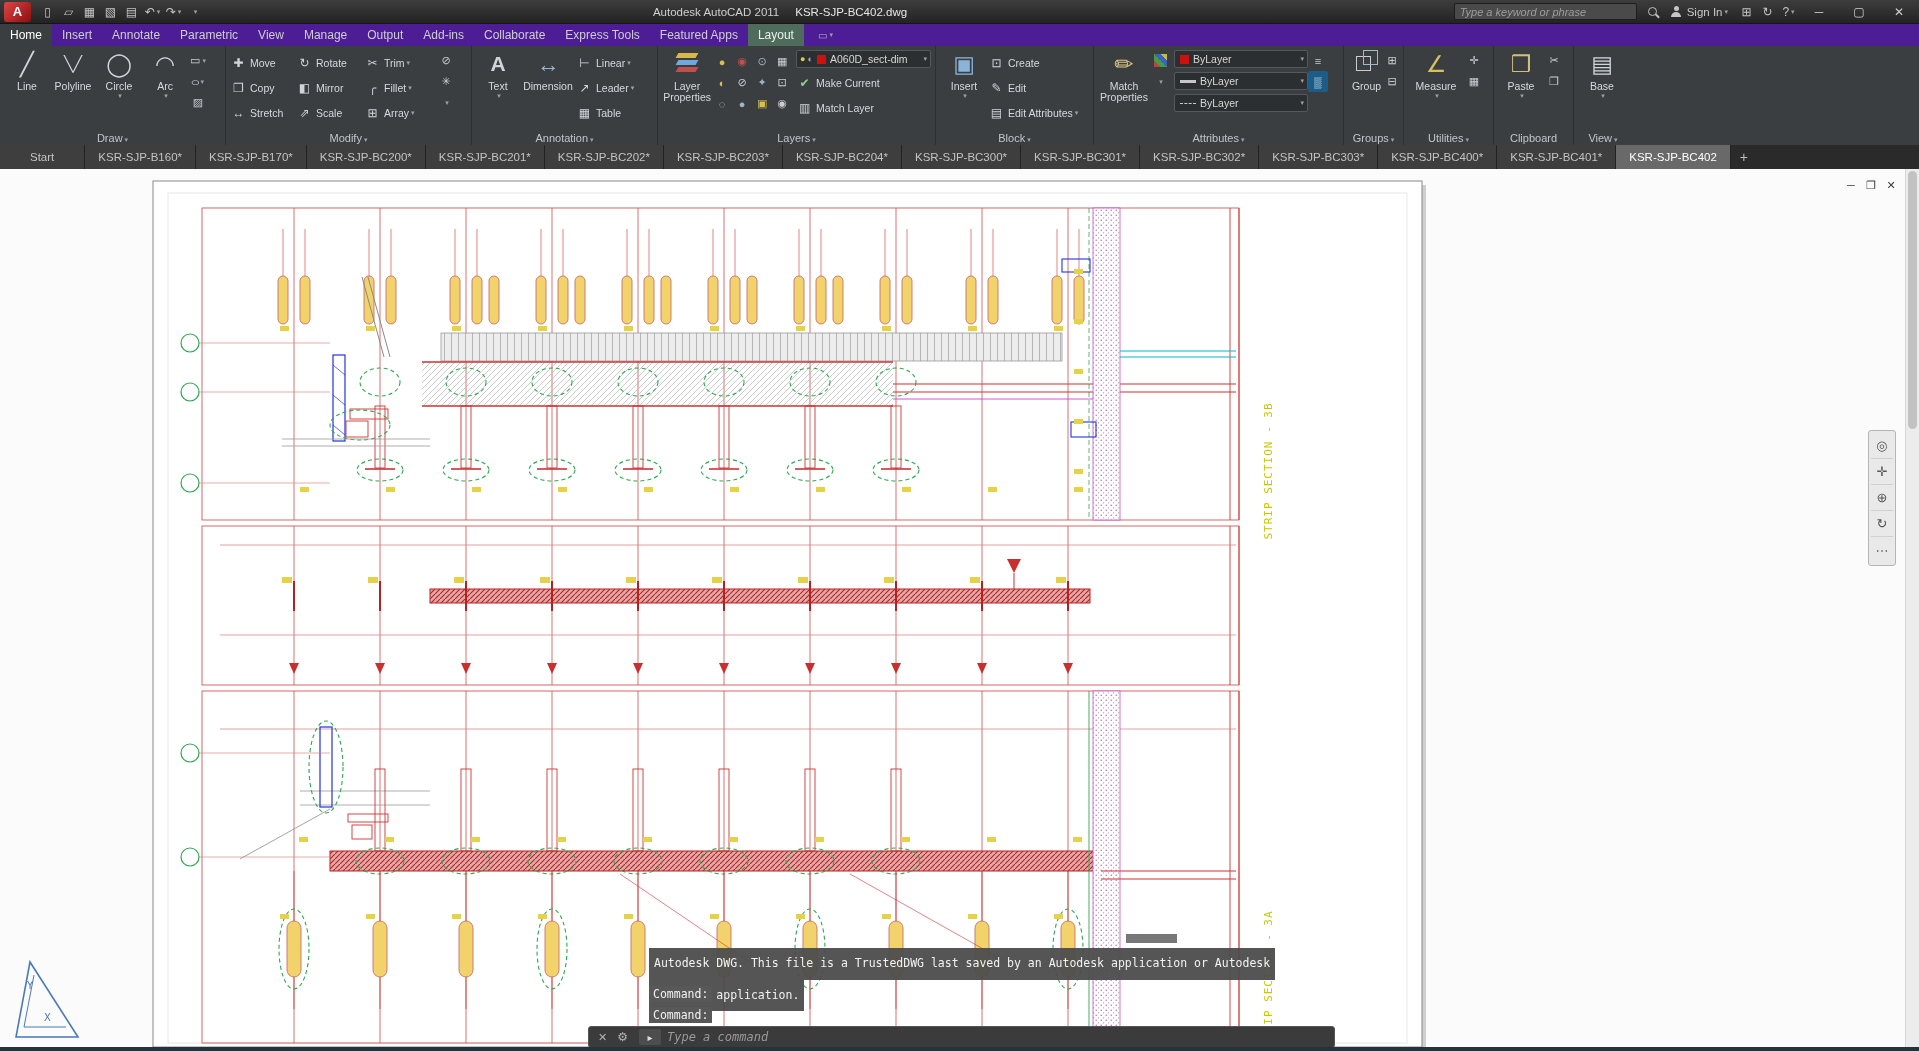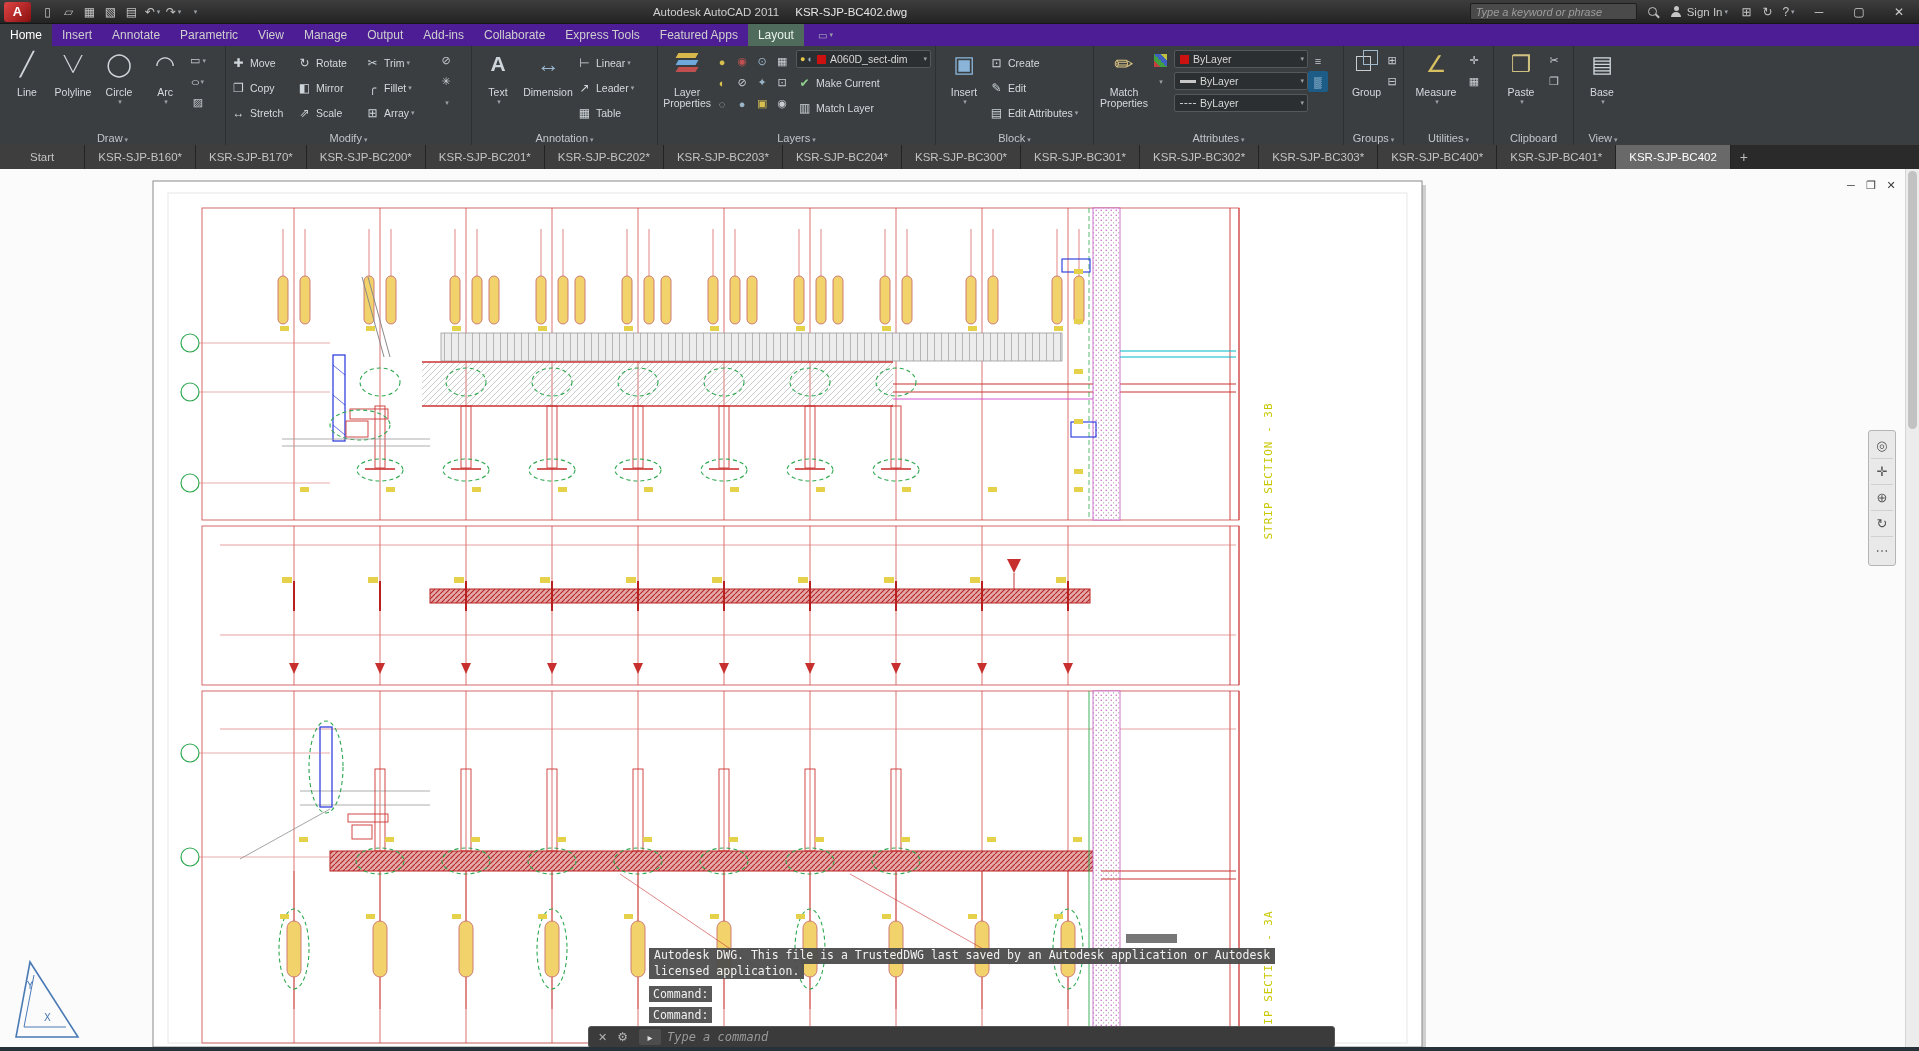--- a/index.html
+++ b/index.html
@@ -6,21 +6,21 @@
 html,body{width:1919px;height:1051px;overflow:hidden;background:#333;font-family:"Liberation Sans",sans-serif}
 i{font-style:normal}
 
 .tb{position:absolute;top:0;left:0;right:0;height:24px;background:linear-gradient(#3d3d3d,#232323);border-bottom:1px solid #161616;display:flex;align-items:center;color:#c8c8c8;font-size:11.5px}
 .alogo{width:27px;height:20px;margin:0 6px 0 4px;background:linear-gradient(135deg,#e04545,#8a0f0f);border-radius:3px;color:#fff;font-weight:bold;font-size:13px;display:flex;align-items:center;justify-content:center;flex:0 0 auto}
 .qi{min-width:21px;height:20px;display:flex;align-items:center;justify-content:center;font-size:12px;color:#c5c5c5;padding:0 1px}
 .car{font-size:7px;color:#9aa0a6;margin-left:2px}
 .title{position:absolute;left:520px;width:520px;text-align:center;color:#cfcfcf;white-space:nowrap}
 .title .fn{margin-left:16px;color:#e6e6e6}
 .tright{margin-left:auto;display:flex;align-items:center}
-.search{display:flex;align-items:center;background:#4a4a4a;border:1px solid #1e1e1e;border-radius:2px;height:17px;width:167px;padding:0 5px;margin-right:5px}
+.search{display:flex;align-items:center;background:#4a4a4a;border:1px solid #1e1e1e;border-radius:2px;height:17px;width:183px;padding:0 5px;margin-right:5px}
 .search input{flex:1;background:transparent;border:none;outline:none;color:#ccc;font-size:11px;font-family:"Liberation Sans",sans-serif}
 .search input::placeholder{font-style:italic;color:#9d9d9d}
 .mag{width:9px;height:9px;border:1.5px solid #c0c0c0;border-radius:50%;display:inline-block;position:relative}
 .mag:after{content:"";position:absolute;width:5px;height:1.5px;background:#c0c0c0;right:-4px;bottom:-1px;transform:rotate(45deg)}
 .signin{display:flex;align-items:center;padding:0 8px;white-space:nowrap}
 .person{width:11px;height:11px;position:relative;display:inline-block;margin-right:5px}
 .person:before{content:"";position:absolute;left:3px;top:0;width:5px;height:5px;border-radius:50%;background:#c5c5c5}
 .person:after{content:"";position:absolute;left:.5px;top:6px;width:10px;height:5px;border-radius:5px 5px 0 0;background:#c5c5c5}
 .wb{width:40px;height:24px;display:flex;align-items:center;justify-content:center;font-size:12px;color:#cfcfcf}
 
@@ -28,21 +28,21 @@
 .rtab{display:flex;align-items:center;padding:0 10px;white-space:nowrap}
 .rtab.active{background:#3a3e41;color:#fff}
 .rtab.ctx{background:#4e6b5c;color:#eaf2ea}
 .rtctl{display:flex;align-items:center;margin-left:14px;color:#b8bcc0;font-size:10px}
 
 .rb{position:absolute;top:46px;left:0;right:0;height:99px;background:#3a3e41;display:flex;color:#d5dade}
 .pnl{position:relative;border-right:1px solid #2d3033;height:100%;padding:2px 4px 16px 4px;display:flex;align-items:flex-start;flex:0 0 auto}
 .plbl{position:absolute;bottom:1px;left:0;right:0;text-align:center;font-size:11px;color:#c2c6ca;white-space:nowrap}
 .big{display:flex;flex-direction:column;align-items:center;width:46px;min-height:78px;font-size:10.5px;text-align:center}
 .big .ic{font-size:23px;line-height:30px;height:30px;margin-top:1px;color:#cfd6db}
-.big .bl{line-height:11px;margin-top:8px}
+.big .bl{line-height:11px;margin-top:2px}
 .bl2{line-height:11px}
 .sm{display:flex;align-items:center;height:25px;font-size:10.5px;white-space:nowrap}
 .sm .ic{width:17px;text-align:center;font-size:12px;margin-right:3px;color:#cfd6db}
 .smcol,.mcol{display:flex;flex-direction:column;margin-top:2px}
 .mini{width:20px;height:21px;display:flex;align-items:center;justify-content:center;font-size:11px;color:#c8cdd2}
 .ell{transform:scaleX(1.5);display:inline-block}
 .lgrid{display:grid;grid-template-columns:repeat(4,20px);margin-top:3px}
 .lright{display:flex;flex-direction:column;width:140px;margin-left:4px}
 .combo{display:flex;align-items:center;height:18px;background:#2c2f31;border:1px solid #55595c;border-radius:2px;font-size:10.5px;color:#d8d8d8;padding:0 3px;margin:2px 0}
 .combo .st{font-size:9px;margin-right:2px}
@@ -69,21 +69,21 @@
 .cv{position:absolute;top:169px;left:0;right:0;bottom:0;background:#fbfbfb;overflow:hidden}
 #dwg{position:absolute;left:0;top:0}
 .wctl{position:absolute;left:1841px;top:10px;display:flex;color:#3c3c3c;font-size:11px}
 .wctl span{width:20px;text-align:center}
 .navbar{position:absolute;right:23px;top:261px;display:flex;flex-direction:column;background:#e9e9e9;border:1px solid #b5b5b5;border-radius:3px;padding:2px}
 .navbtn{width:22px;height:26px;display:flex;align-items:center;justify-content:center;color:#555;font-size:13px;border-bottom:1px solid #d0d0d0}
 .navbtn:last-child{border-bottom:none}
 .vscroll{position:absolute;right:0;top:0;bottom:0;width:14px;background:#ececec;border-left:1px solid #d5d5d5}
 .vthumb{position:absolute;left:2px;right:2px;top:2px;height:258px;background:#c2c2c2;border-radius:5px}
 .tmsg{position:absolute;left:649px;top:779px;font-family:"DejaVu Sans Mono",monospace;font-size:11.5px;color:#f2f2f2;line-height:15.5px}
-.tline{display:table;background:rgba(76,76,76,.95);padding:0 5px}
+.tline{display:table;background:rgba(76,76,76,.95);padding:8px 5px}
 .cprompt{position:absolute;left:649px;display:inline-block;background:#585858;color:#f2f2f2;font-family:"DejaVu Sans Mono",monospace;font-size:11.5px;height:16px;line-height:16px;padding:0 4px}
 .p1{top:817px}.p2{top:838px}
 .cmdbar{position:absolute;left:588px;top:857px;width:747px;height:22px;background:#3b3b3b;border:1px solid #565656;border-radius:3px;display:flex;align-items:center;padding:0 4px}
 .cmdx{color:#b5b5b5;font-size:11px;padding:0 5px}
 .cmdw{color:#b5b5b5;font-size:12px;padding:0 5px}
 .cmdrec{background:#4d4d4d;color:#ddd;font-size:10px;width:22px;height:16px;display:flex;align-items:center;justify-content:center;border-radius:2px;margin:0 6px}
 .cmdin{flex:1;background:transparent;border:none;outline:none;color:#ddd;font-size:12px;font-family:"DejaVu Sans Mono",monospace}
 .cmdin::placeholder{font-style:italic;color:#9a9a9a}
 .statusstrip{position:absolute;left:0;right:0;bottom:0;height:4px;background:#27313a}
 </style>

